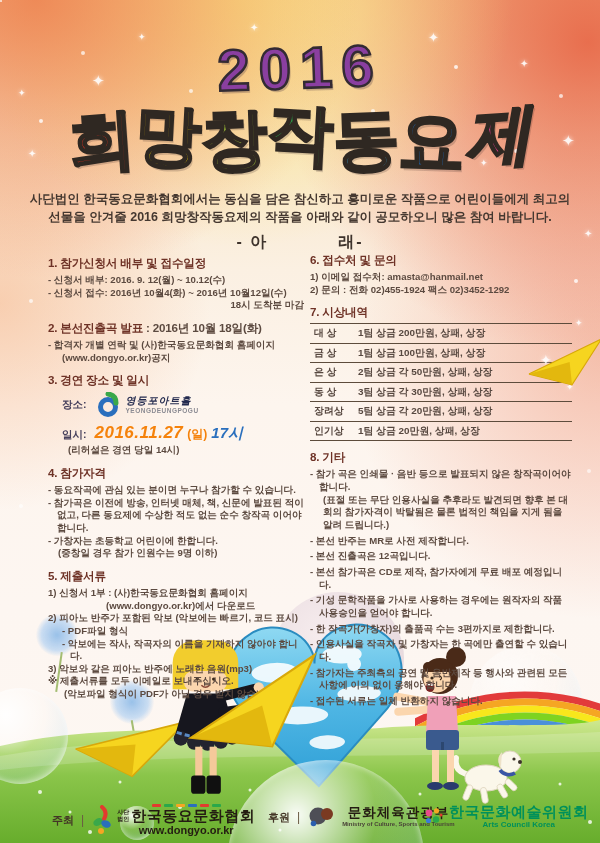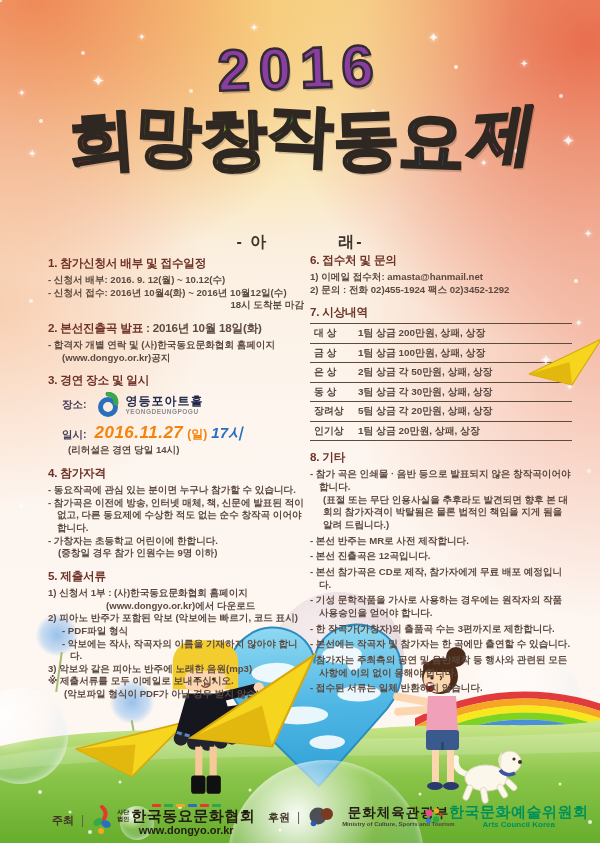--- a/index.html
+++ b/index.html
@@ -53,21 +53,21 @@
   .dash-item{padding-left:9px;text-indent:-9px;}
   .num-item{padding-left:14px;text-indent:-14px;}
   .sub-item{margin-left:14px;padding-left:8px;text-indent:-8px;}
   .note-item{margin-left:10px;}
   .note-deep{margin-left:16px;}
   .cont-line{margin-left:14px;}
   .cont-line2{margin-left:62px;text-align:right;}
   
   .venue-row{display:flex;align-items:center;margin:4px 0 2px 14px;}
   .vlabel{font-size:10.5px;font-weight:bold;color:#47405c;margin-right:8px;}
-  .vname{font-size:12px;font-weight:800;color:#232a4e;letter-spacing:1px;line-height:1.05;}
+  .vname{font-size:10px;font-weight:800;color:#232a4e;letter-spacing:1px;line-height:1.05;font-style:italic;}
   .vsub{font-size:6.5px;font-weight:bold;color:#8b8b93;letter-spacing:.5px;}
   .date-row{display:flex;align-items:baseline;margin-left:14px;margin-top:5px;white-space:nowrap;}
   .d-main{font-size:17px;font-weight:800;font-style:italic;color:#f5820b;letter-spacing:.5px;margin-right:4px;}
   .d-day{font-size:12px;font-weight:800;color:#f5820b;margin-right:4px;}
   .d-time{font-size:15px;font-weight:800;font-style:italic;color:#2a6fbd;}
   .rehearsal{margin-left:20px;margin-top:1px;}
   
   .award-table{margin-top:2px;}
   .award-row{display:flex;border-top:1.5px solid #5d4c3c;padding:2px 2px 2.5px 4px;
     font-size:9.9px;font-weight:bold;color:#574840;}
@@ -124,20 +124,24 @@
     <span class="sparkle" style="left:584px;top:228px;font-size:10px;">✦</span>
     <span class="sparkle" style="left:18px;top:88px;font-size:9px;">✦</span>
     <span class="sparkle" style="left:540px;top:352px;font-size:14px;z-index:7;">✦</span>
     <span class="sparkle" style="left:566px;top:382px;font-size:9px;z-index:7;">✦</span>
     <span class="sparkle" style="left:575px;top:318px;font-size:9px;z-index:7;">✦</span>
   </div>
 
   <div class="year">2016</div>
   <div class="big-title">
     <span style="color: rgb(232, 49, 31);">희</span><span style="color: rgb(246, 212, 0);">망</span><span style="color: rgb(166, 200, 55);">창</span><span style="color: rgb(43, 162, 74);">작</span><span style="color: rgb(60, 180, 231);">동</span><span style="color: rgb(30, 99, 174);">요</span><span style="color: rgb(239, 62, 150);">제</span>
+  </div>
+  <div class="intro">
+    <div>사단법인 한국동요문화협회에서는 동심을 담은 참신하고 흥미로운 작품으로 어린이들에게 최고의</div>
+    <div>선물을 안겨줄 2016 희망창작동요제의 작품을 아래와 같이 공모하오니 많은 참여 바랍니다.</div>
   </div>
   <div class="araeh">
     <span>- 아</span><span class="gap"></span><span>래-</span>
   </div>
 
   <div class="col col-left">
     <div class="sec">
       <div class="sec-title">1. 참가신청서 배부 및 접수일정</div>
       <div class="bline dash-item">- 신청서 배부: 2016. 9. 12(월) ~ 10.12(수)</div>
       <div class="bline dash-item">- 신청서 접수: 2016년 10월4(화) ~ 2016년 10월12일(수)</div>
@@ -235,21 +239,21 @@
 
     <div class="sec">
       <div class="sec-title">8. 기타</div>
       <div class="bline dash-item">- 참가 곡은 인쇄물 · 음반 등으로 발표되지 않은 창작곡이어야 합니다.</div>
       <div class="bline note-item" style="margin-left:13px;">(표절 또는 무단 인용사실을 추후라도 발견되면 향후 본 대회의 참가자격이 박탈됨은 물론 법적인 책임을 지게 됨을 알려 드립니다.)</div>
       <div class="bline dash-item" style="margin-top:3px;">- 본선 반주는 MR로 사전 제작합니다.</div>
       <div class="bline dash-item" style="margin-top:3px;">- 본선 진출곡은 12곡입니다.</div>
       <div class="bline dash-item" style="margin-top:3px;">- 본선 참가곡은 CD로 제작, 참가자에게 무료 배포 예정입니다.</div>
       <div class="bline dash-item" style="margin-top:3px;">- 기성 문학작품을 가사로 사용하는 경우에는 원작자의 작품 사용승인을 얻어야 합니다.</div>
       <div class="bline dash-item" style="margin-top:3px;">- 한 작곡가(가창자)의 출품곡 수는 3편까지로 제한합니다.</div>
-      <div class="bline dash-item" style="margin-top:3px;">- 본선에는 작곡자 및 참가자는 한 곡에만 출연할 수 있습니다.</div>
+      <div class="bline dash-item" style="margin-top:3px;">- 인용사실을 작곡자 및 가창자는 한 곡에만 출연할 수 있습니다.</div>
       <div class="bline dash-item" style="margin-top:3px;">- 참가자는 주최측의 공연 및 음반제작 등 행사와 관련된 모든 사항에 이의 없이 응해야 합니다.</div>
       <div class="bline dash-item" style="margin-top:3px;">- 접수된 서류는 일체 반환하지 않습니다.</div>
     </div>
   </div>
 
   <div class="moon"></div>
   <div class="dandelion" style="left:36px;top:614px;width:42px;height:42px;"></div>
   <div class="stem" style="left:58px;top:652px;height:40px;transform:rotate(8deg);"></div>
   <div class="dandelion" style="left:110px;top:680px;width:44px;height:44px;"></div>
   <div class="stem" style="left:134px;top:720px;height:38px;transform:rotate(-10deg);"></div>

